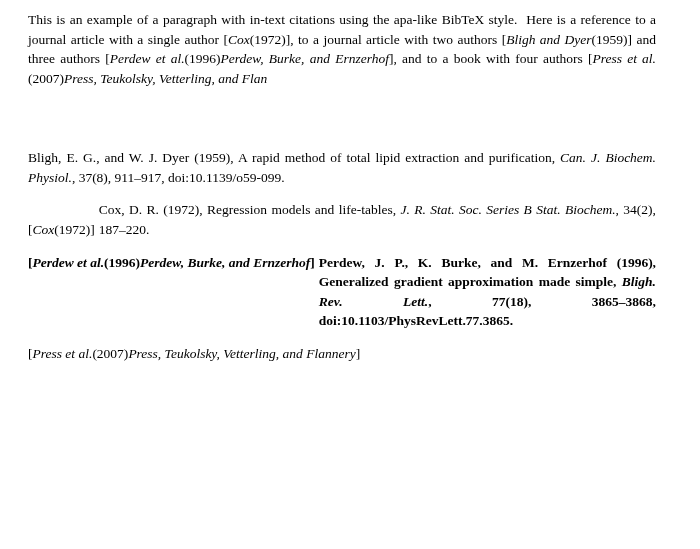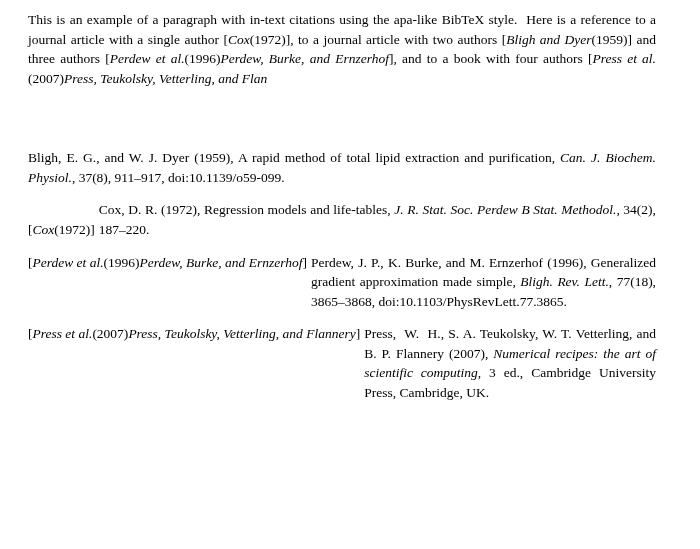--- a/index.html
+++ b/index.html
@@ -56,32 +56,31 @@
 
     <div class="ref-row">
       <div style="display:flex; align-items:flex-start; text-align:justify;">
         <span>Bligh, E. G., and W. J. Dyer (1959), A rapid method of total lipid extraction and purification, <em>Can. J. Biochem. Physiol.</em>, 37(8), 911–917, doi:10.1139/o59-099.</span>
       </div>
     </div>
 
     <div class="ref-row">
       <div style="display:flex; align-items:flex-end; text-align:justify;">
         <span style="white-space:nowrap; margin-right:4px;">[<em>Cox</em>(1972)]</span>
-        <span>Cox, D. R. (1972), Regression models and life-tables, <em>J. R. Stat. Soc. Perdew B Stat. Methodol.</em>, 34(2), 187–220.</span>
+        <span>Cox, D. R. (1972), Regression models and life-tables, <em>J. R. Stat. Soc. Series B Stat. Biochem.</em>, 34(2), 187–220.</span>
       </div>
     </div>
 
     <div class="ref-row">
-      <div style="display:flex; align-items:flex-start; text-align:justify;">
+      <div style="display:flex; align-items:flex-start; text-align:justify;font-weight:bold;">
         <span style="white-space:nowrap; margin-right:4px;">[<em>Perdew et al.</em>(1996)<em>Perdew, Burke, and Ernzerhof</em>]</span>
         <span>Perdew, J. P., K. Burke, and M. Ernzerhof (1996), Generalized gradient approximation made simple, <em>Bligh. Rev. Lett.</em>, 77(18), 3865–3868, doi:10.1103/PhysRevLett.77.3865.</span>
       </div>
     </div>
 
     <div class="ref-row">
       <div style="display:flex; align-items:flex-start; text-align:justify;">
         <span style="white-space:nowrap; margin-right:4px;">[<em>Press et al.</em>(2007)<em>Press, Teukolsky, Vetterling, and Flannery</em>]</span>
-        <span>Press,&nbsp; W.&nbsp; H., S. A. Teukolsky, W. T. Vetterling, and B. P. Flannery (2007), <em>Numerical recipes: the art of scientific computing</em>, 3 ed., Cambridge University Press, Cambridge, UK.</span>
       </div>
     </div>
 
   </div>
 </div>
 
 </body></html>

